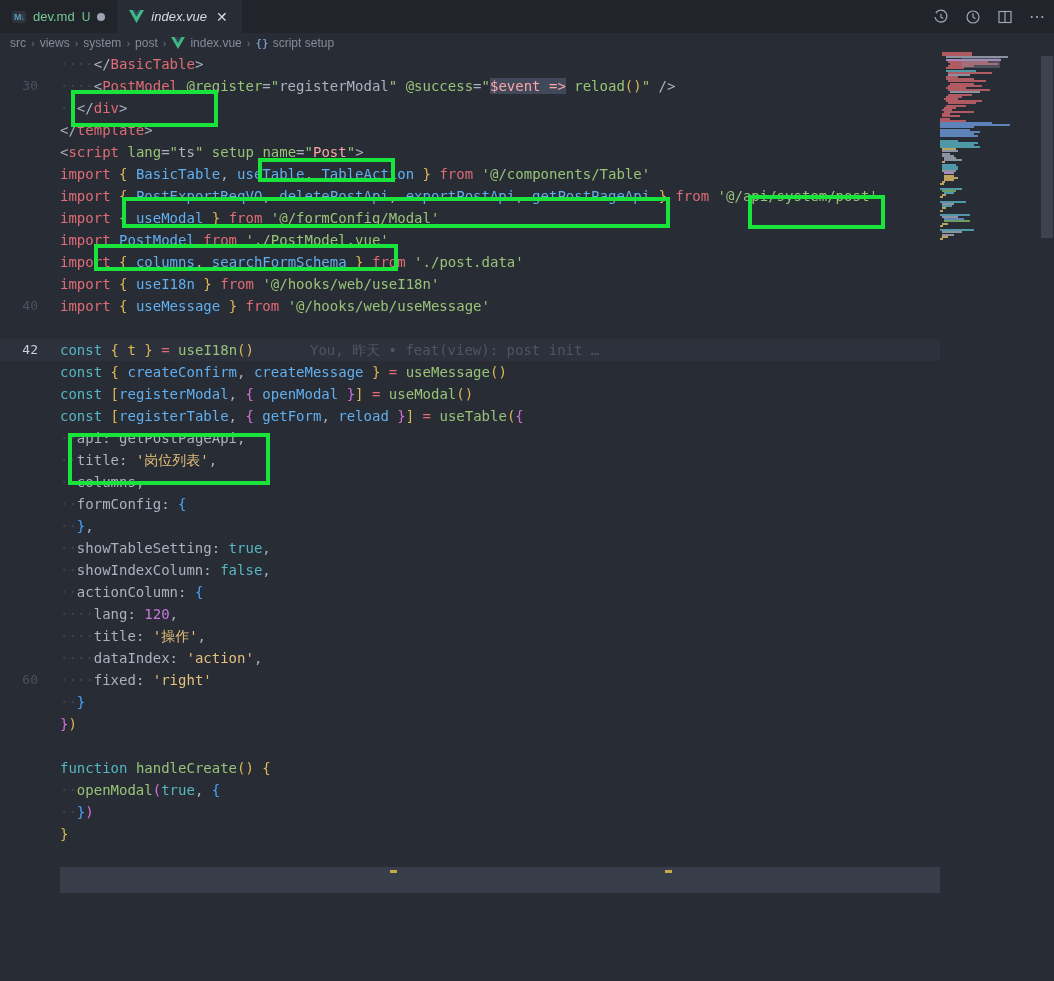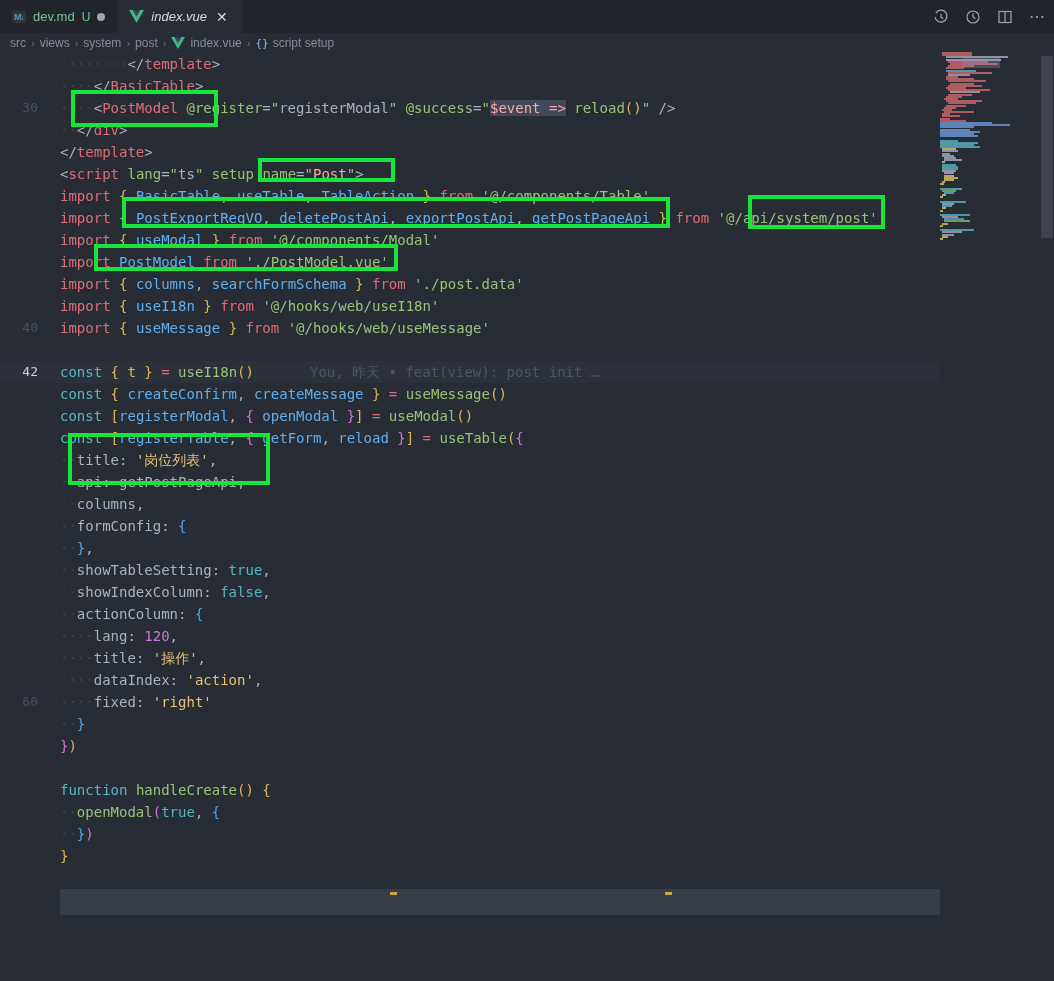--- a/index.html
+++ b/index.html
@@ -154,40 +154,39 @@
       <span>index.vue</span>
     </span>
     <span class="crumb-sep">›</span>
     <span class="crumb">
       <span class="sym-icon">{}</span>
       <span>script setup</span>
     </span>
   </div>
 
   <div id="editor">
-      <div class="code-row"><span class="code-text"><span class="ws">········</span><span class="p">&lt;/</span><span class="tag">template</span><span class="p">&gt;</span></span></div>
       <div class="code-row"><span class="code-text"><span class="ws">····</span><span class="p">&lt;/</span><span class="tag">BasicTable</span><span class="p">&gt;</span></span></div>
       <div class="code-row"><span class="gutter-num">30</span><span class="code-text"><span class="ws">····</span><span class="p">&lt;</span><span class="tag">PostModel</span><span class="sp"> </span><span class="attr">@register</span><span class="p">=</span><span class="str">"</span><span class="txt">registerModal</span><span class="str">"</span><span class="sp"> </span><span class="attr">@success</span><span class="p">=</span><span class="str">"</span><span class="wht sel">$event =&gt;</span><span class="sp"> </span><span class="fn">reload</span><span class="b1">(</span><span class="b1">)</span><span class="str">"</span><span class="sp"> </span><span class="p">/&gt;</span></span></div>
       <div class="code-row"><span class="code-text"><span class="ws">··</span><span class="p">&lt;/</span><span class="tag">div</span><span class="p">&gt;</span></span></div>
       <div class="code-row"><span class="code-text"><span class="p">&lt;/</span><span class="tag">template</span><span class="p">&gt;</span></span></div>
       <div class="code-row"><span class="code-text"><span class="p">&lt;</span><span class="tag">script</span><span class="sp"> </span><span class="attr">lang</span><span class="p">=</span><span class="str">"</span><span class="txt">ts</span><span class="str">"</span><span class="sp"> </span><span class="attr">setup</span><span class="sp"> </span><span class="attr">name</span><span class="p">=</span><span class="str">"</span><span class="wht">Post</span><span class="str">"</span><span class="p">&gt;</span></span></div>
       <div class="code-row"><span class="code-text"><span class="kw">import</span><span class="sp"> </span><span class="b1">{</span><span class="sp"> </span><span class="vr">BasicTable</span><span class="p">,</span><span class="sp"> </span><span class="vr">useTable</span><span class="p">,</span><span class="sp"> </span><span class="vr">TableAction</span><span class="sp"> </span><span class="b1">}</span><span class="sp"> </span><span class="kw">from</span><span class="sp"> </span><span class="str">'@/components/Table'</span></span></div>
       <div class="code-row"><span class="code-text"><span class="kw">import</span><span class="sp"> </span><span class="b1">{</span><span class="sp"> </span><span class="vr">PostExportReqVO</span><span class="p">,</span><span class="sp"> </span><span class="vr">deletePostApi</span><span class="p">,</span><span class="sp"> </span><span class="vr">exportPostApi</span><span class="p">,</span><span class="sp"> </span><span class="vr">getPostPageApi</span><span class="sp"> </span><span class="b1">}</span><span class="sp"> </span><span class="kw">from</span><span class="sp"> </span><span class="str">'@/api/system/post'</span></span></div>
-      <div class="code-row"><span class="code-text"><span class="kw">import</span><span class="sp"> </span><span class="b1">{</span><span class="sp"> </span><span class="vr">useModal</span><span class="sp"> </span><span class="b1">}</span><span class="sp"> </span><span class="kw">from</span><span class="sp"> </span><span class="str">'@/components/Modal'</span></span></div>
+      <div class="code-row"><span class="code-text"><span class="kw">import</span><span class="sp"> </span><span class="b1">{</span><span class="sp"> </span><span class="vr">useModal</span><span class="sp"> </span><span class="b1">}</span><span class="sp"> </span><span class="kw">from</span><span class="sp"> </span><span class="str">'@/formConfig/Modal'</span></span></div>
       <div class="code-row"><span class="code-text"><span class="kw">import</span><span class="sp"> </span><span class="vr">PostModel</span><span class="sp"> </span><span class="kw">from</span><span class="sp"> </span><span class="str">'./PostModel.vue'</span></span></div>
       <div class="code-row"><span class="code-text"><span class="kw">import</span><span class="sp"> </span><span class="b1">{</span><span class="sp"> </span><span class="vr">columns</span><span class="p">,</span><span class="sp"> </span><span class="vr">searchFormSchema</span><span class="sp"> </span><span class="b1">}</span><span class="sp"> </span><span class="kw">from</span><span class="sp"> </span><span class="str">'./post.data'</span></span></div>
       <div class="code-row"><span class="code-text"><span class="kw">import</span><span class="sp"> </span><span class="b1">{</span><span class="sp"> </span><span class="vr">useI18n</span><span class="sp"> </span><span class="b1">}</span><span class="sp"> </span><span class="kw">from</span><span class="sp"> </span><span class="str">'@/hooks/web/useI18n'</span></span></div>
       <div class="code-row"><span class="gutter-num">40</span><span class="code-text"><span class="kw">import</span><span class="sp"> </span><span class="b1">{</span><span class="sp"> </span><span class="vr">useMessage</span><span class="sp"> </span><span class="b1">}</span><span class="sp"> </span><span class="kw">from</span><span class="sp"> </span><span class="str">'@/hooks/web/useMessage'</span></span></div>
       <div class="code-row"><span class="code-text"></span></div>
       <div class="code-row current"><span class="gutter-num">42</span><span class="code-text"><span class="kwc">const</span><span class="sp"> </span><span class="b1">{</span><span class="sp"> </span><span class="b1">t</span><span class="sp"> </span><span class="b1">}</span><span class="sp"> </span><span class="eq">=</span><span class="sp"> </span><span class="fn">useI18n</span><span class="b1">(</span><span class="b1">)</span><span class="blame">You, 昨天 • feat(view): post init …</span></span></div>
       <div class="code-row"><span class="code-text"><span class="kwc">const</span><span class="sp"> </span><span class="b1">{</span><span class="sp"> </span><span class="vr">createConfirm</span><span class="p">,</span><span class="sp"> </span><span class="vr">createMessage</span><span class="sp"> </span><span class="b1">}</span><span class="sp"> </span><span class="eq">=</span><span class="sp"> </span><span class="fn">useMessage</span><span class="b1">(</span><span class="b1">)</span></span></div>
       <div class="code-row"><span class="code-text"><span class="kwc">const</span><span class="sp"> </span><span class="b1">[</span><span class="vr">registerModal</span><span class="p">,</span><span class="sp"> </span><span class="b2">{</span><span class="sp"> </span><span class="vr">openModal</span><span class="sp"> </span><span class="b2">}</span><span class="b1">]</span><span class="sp"> </span><span class="eq">=</span><span class="sp"> </span><span class="fn">useModal</span><span class="b1">(</span><span class="b1">)</span></span></div>
       <div class="code-row"><span class="code-text"><span class="kwc">const</span><span class="sp"> </span><span class="b1">[</span><span class="vr">registerTable</span><span class="p">,</span><span class="sp"> </span><span class="b2">{</span><span class="sp"> </span><span class="vr">getForm</span><span class="p">,</span><span class="sp"> </span><span class="vr">reload</span><span class="sp"> </span><span class="b2">}</span><span class="b1">]</span><span class="sp"> </span><span class="eq">=</span><span class="sp"> </span><span class="fn">useTable</span><span class="b1">(</span><span class="b2">{</span></span></div>
+      <div class="code-row"><span class="code-text"><span class="ws">··</span><span class="txt">api</span><span class="p">:</span><span class="sp"> </span><span class="txt">getPostPageApi</span><span class="p">,</span></span></div>
       <div class="code-row"><span class="code-text"><span class="ws">··</span><span class="txt">title</span><span class="p">:</span><span class="sp"> </span><span class="stry">'岗位列表'</span><span class="p">,</span></span></div>
-      <div class="code-row"><span class="code-text"><span class="ws">··</span><span class="txt">api</span><span class="p">:</span><span class="sp"> </span><span class="txt">getPostPageApi</span><span class="p">,</span></span></div>
       <div class="code-row"><span class="code-text"><span class="ws">··</span><span class="txt">columns</span><span class="p">,</span></span></div>
       <div class="code-row"><span class="code-text"><span class="ws">··</span><span class="txt">formConfig</span><span class="p">:</span><span class="sp"> </span><span class="b3">{</span></span></div>
       <div class="code-row"><span class="code-text"><span class="ws">··</span><span class="b3">}</span><span class="p">,</span></span></div>
       <div class="code-row"><span class="code-text"><span class="ws">··</span><span class="txt">showTableSetting</span><span class="p">:</span><span class="sp"> </span><span class="bool">true</span><span class="p">,</span></span></div>
       <div class="code-row"><span class="code-text"><span class="ws">··</span><span class="txt">showIndexColumn</span><span class="p">:</span><span class="sp"> </span><span class="bool">false</span><span class="p">,</span></span></div>
       <div class="code-row"><span class="code-text"><span class="ws">··</span><span class="txt">actionColumn</span><span class="p">:</span><span class="sp"> </span><span class="b3">{</span></span></div>
       <div class="code-row"><span class="code-text"><span class="ws">····</span><span class="txt">lang</span><span class="p">:</span><span class="sp"> </span><span class="num">120</span><span class="p">,</span></span></div>
       <div class="code-row"><span class="code-text"><span class="ws">····</span><span class="txt">title</span><span class="p">:</span><span class="sp"> </span><span class="stry">'操作'</span><span class="p">,</span></span></div>
       <div class="code-row"><span class="code-text"><span class="ws">····</span><span class="txt">dataIndex</span><span class="p">:</span><span class="sp"> </span><span class="stry">'action'</span><span class="p">,</span></span></div>
       <div class="code-row"><span class="gutter-num">60</span><span class="code-text"><span class="ws">····</span><span class="txt">fixed</span><span class="p">:</span><span class="sp"> </span><span class="stry">'right'</span></span></div>

